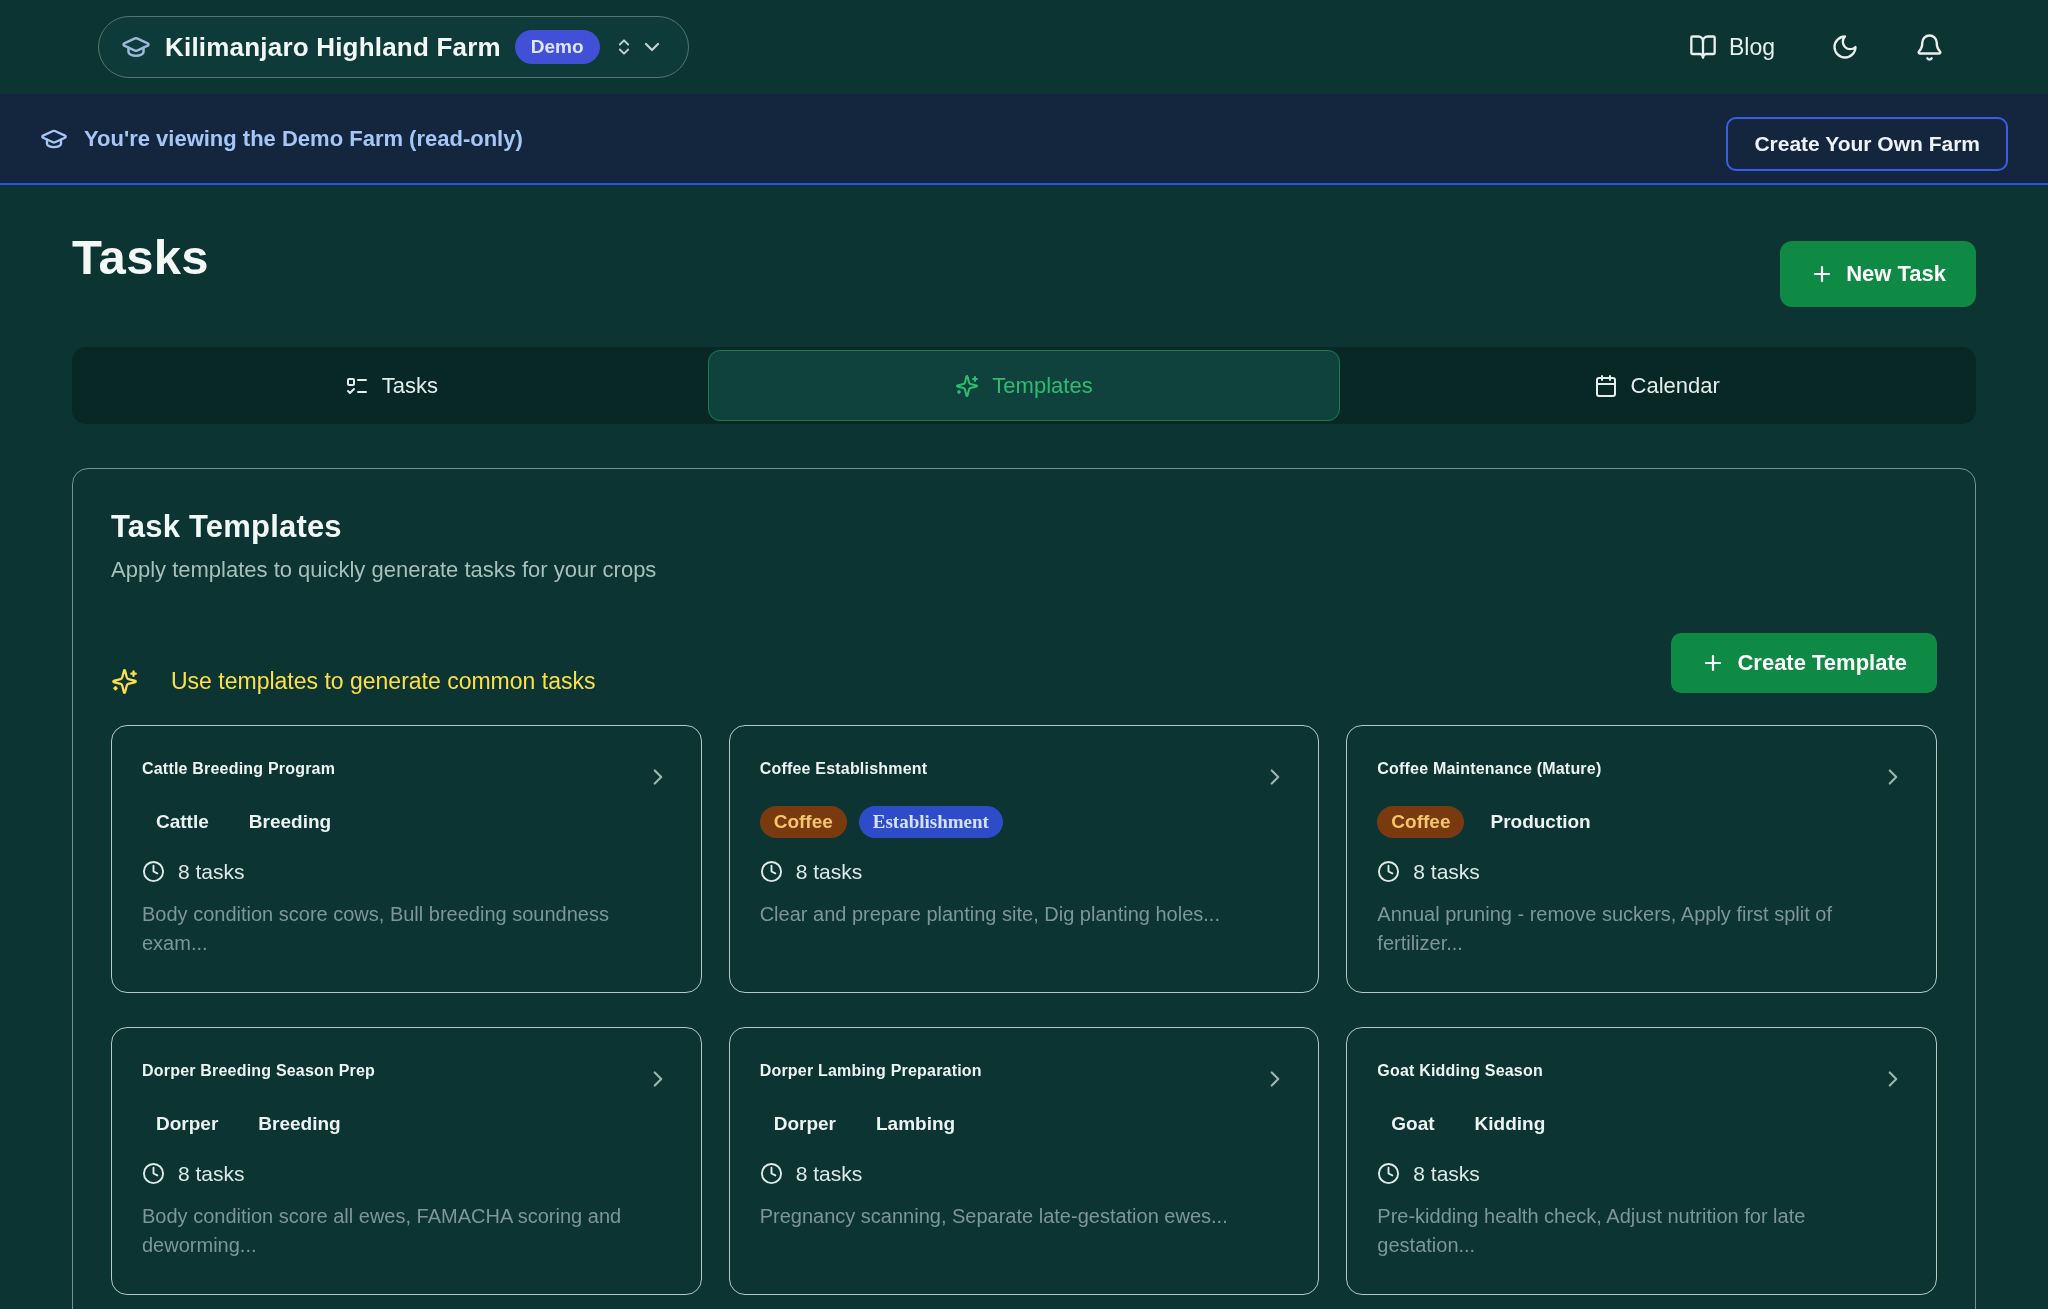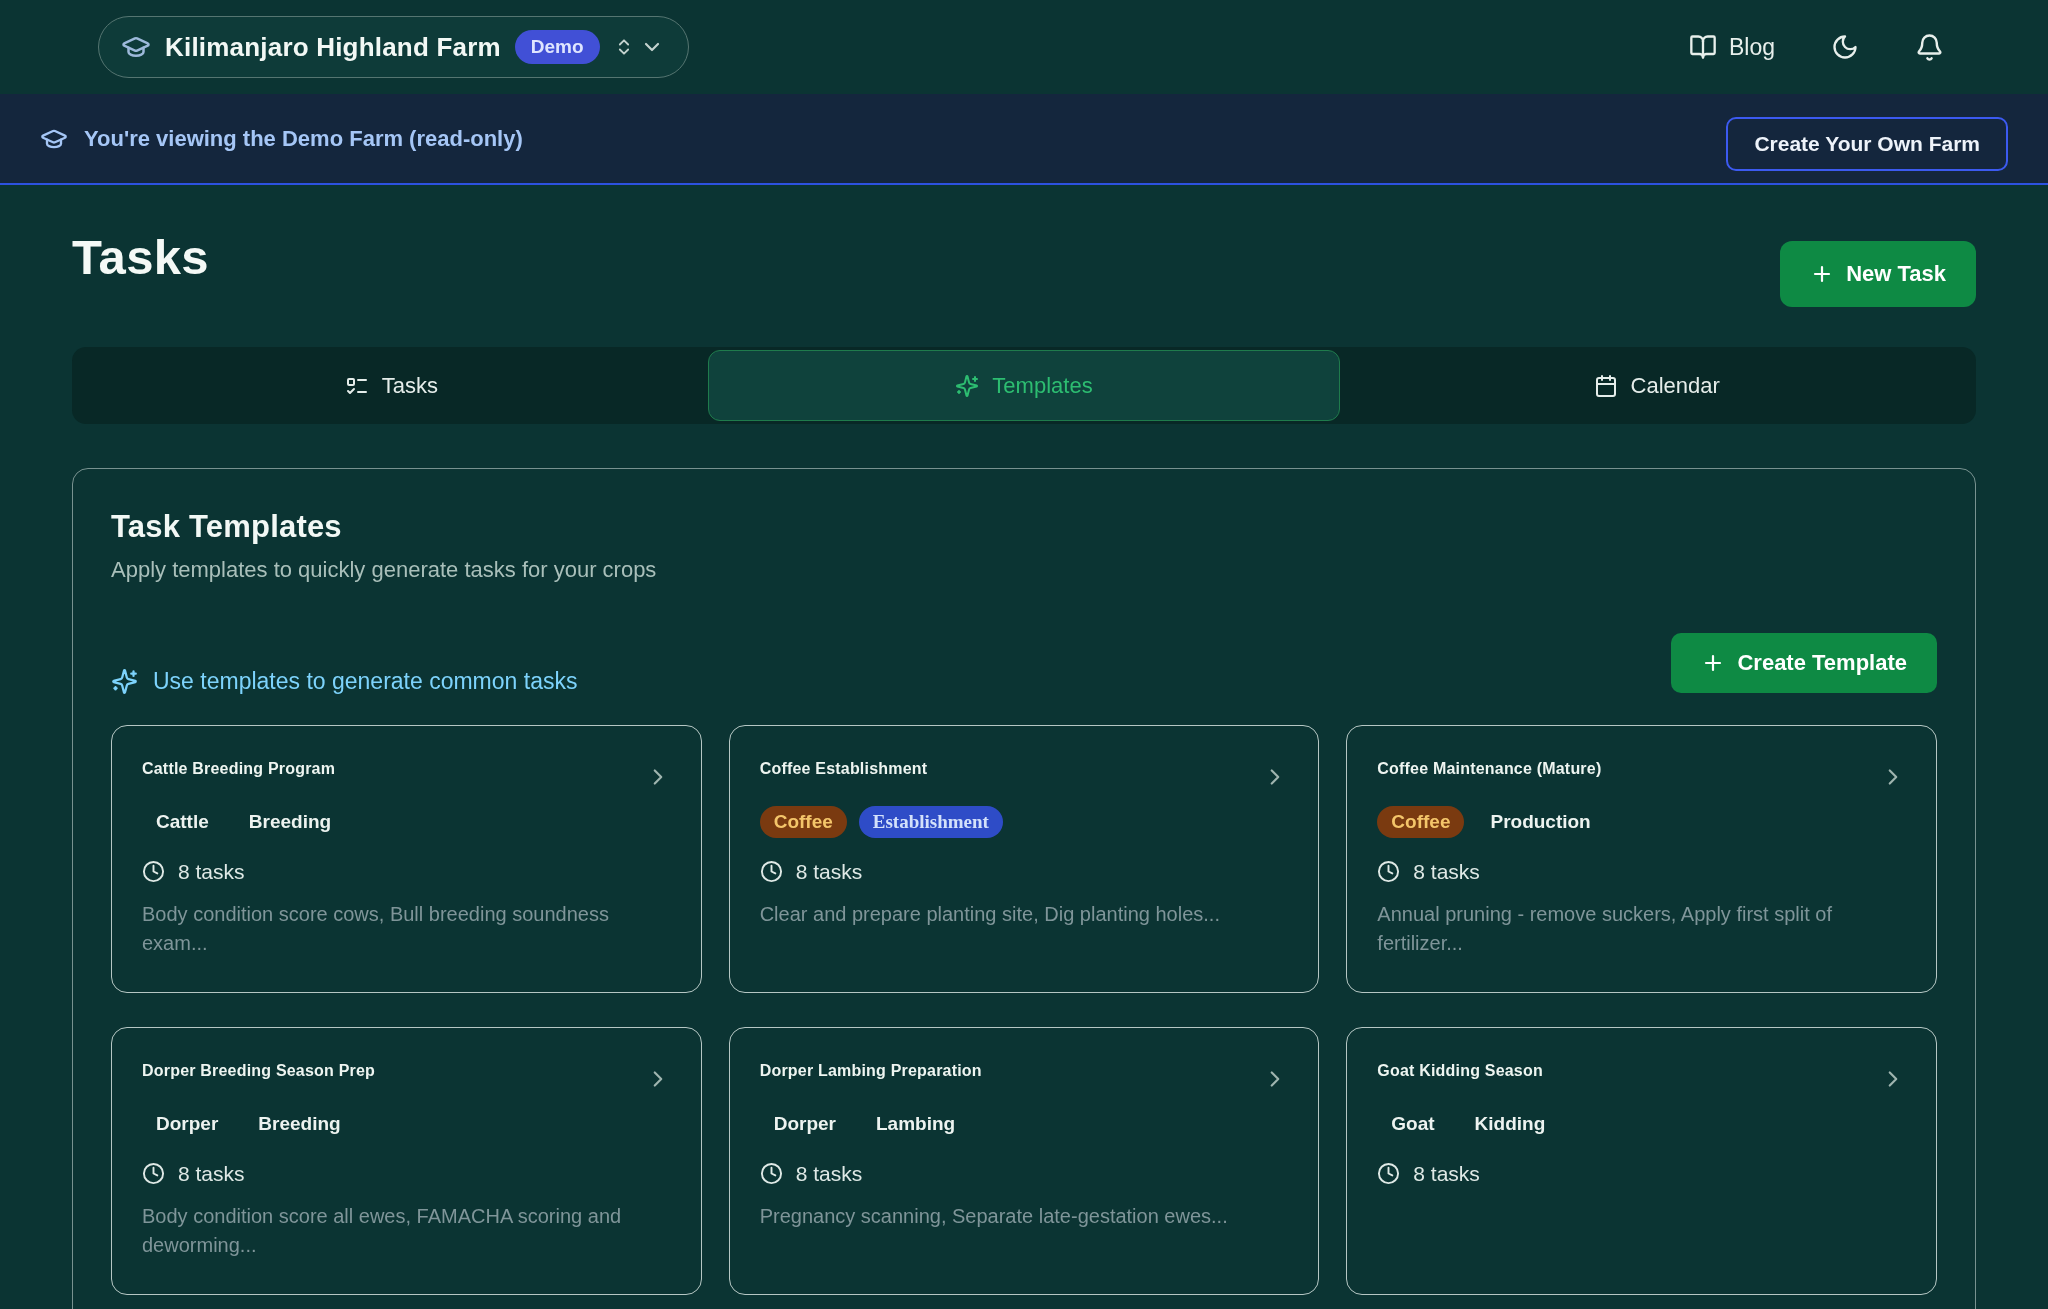--- a/index.html
+++ b/index.html
@@ -74,21 +74,21 @@
   }
 
   
   .panel {
     margin-top:44px; border:1px solid rgba(211,224,220,.55); border-radius:16px;
     padding:40px 38px 48px 38px; min-height:800px;
   }
   .panel-title { font-size:31px; font-weight:700; color:#f2f8f5; letter-spacing:.2px; }
   .panel-subtitle { margin-top:12px; font-size:22px; color:var(--text_muted); }
   .hint-row { margin-top:48px; display:flex; align-items:center; justify-content:space-between; }
-  .hint { display:flex; align-items:center; gap:15px; color:#7dd3fc;margin-top:37px; }
+  .hint { display:flex; align-items:center; gap:33px; color:#fde047;margin-top:37px; }
   .hint span { font-size:23px; }
   .hint-row .btn-green { height:60px; border-radius:10px; }
 
   .grid {
     margin-top:30px; display:grid; grid-template-columns:repeat(3,1fr); gap:34px 27px;
   }
   .card {
     border:1px solid rgba(213,226,222,.85); border-radius:16px;
     padding:34px 30px 30px 30px; min-height:268px; cursor:pointer;
     display:flex; flex-direction:column;
@@ -344,16 +344,17 @@
             <span class="tag">Goat</span>
             <span class="tag">Kidding</span>
           </div>
     <div class="meta">
       <svg width="23" height="23" viewBox="0 0 24 24" fill="none" stroke="currentColor" stroke-width="2" stroke-linecap="round" stroke-linejoin="round">
               <circle cx="12" cy="12" r="10"></circle>
               <polyline points="12 6 12 12 16 14"></polyline>
             </svg>
       <span>8 tasks</span>
     </div>
+    <p class="desc">Pre-kidding health check, Adjust nutrition for late gestation...</p>
   </div>
 </div>
   </section>
 </main>
 
 </body></html>

